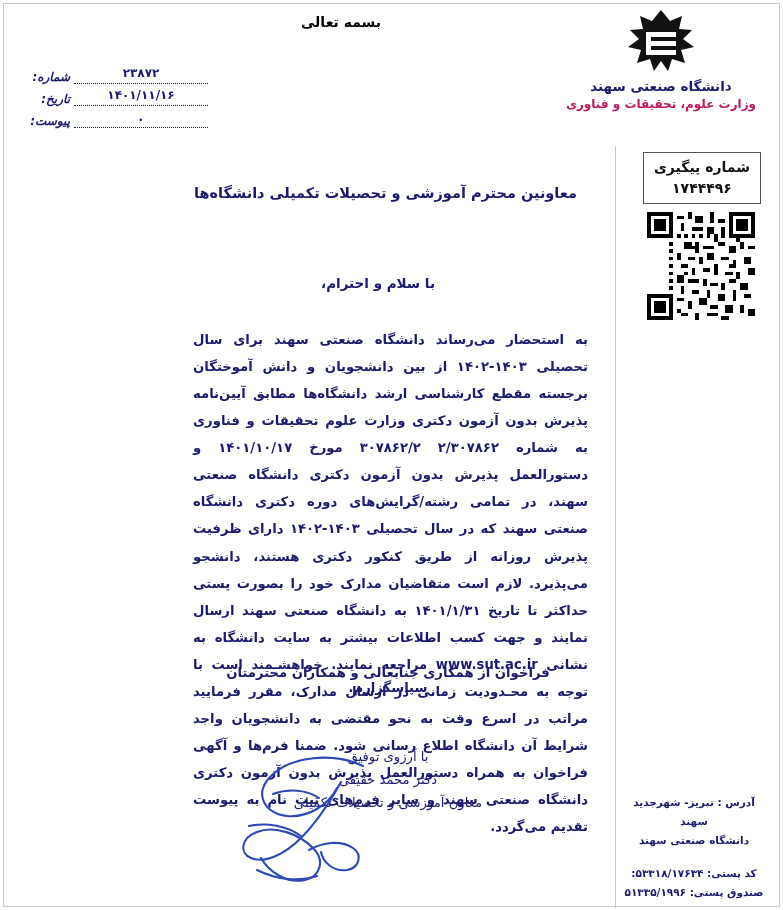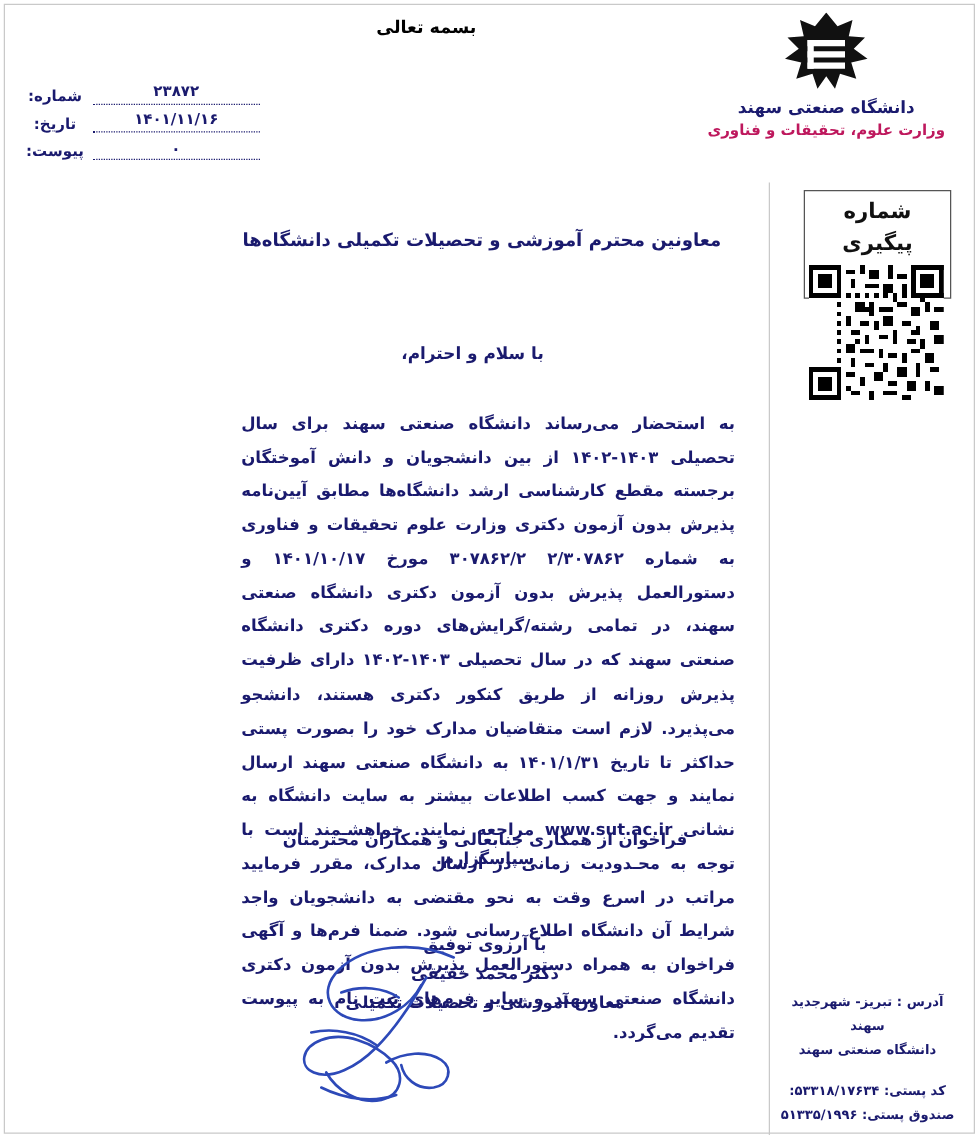--- a/index.html
+++ b/index.html
@@ -85,23 +85,24 @@
   }
   .meta-row {
     display: flex;
     align-items: flex-end;
     justify-content: flex-start;
     height: 22px;
     font-weight: bold;
   }
   .meta-label {
     width: 52px;
-    text-align: center;
+    text-align: right;
     white-space: nowrap;
     padding-right: 4px;
+    font-style: italic;
   }
   .meta-val {
     flex: 1;
     border-bottom: 1px dotted #1a1a6e;
     text-align: center;
     padding-bottom: 2px;
     letter-spacing: .5px;
     min-height: 15px;
   }
 
@@ -114,21 +115,21 @@
     height: 762px;
     background: #c9c9c9;
   }
   .tracking-box {
     position: absolute;
     right: 22px;
     top: 152px;
     width: 112px;
     border: 1px solid #555;
     text-align: center;
-    font-size: 17px;
+    font-size: 14px;
     color: #111;
     padding: 4px 2px 4px 2px;
     line-height: 1.5;
     font-weight: bold;
   }
   .qr {
     position: absolute;
     right: 28px;
     top: 212px;
     width: 108px;
@@ -204,21 +205,21 @@
   }
 
   
   .signature {
     position: absolute;
     top: 745px;
     right: 245px;
     width: 300px;
     text-align: center;
     font-size: 13.2px;
-    font-weight: bold;
+    font-weight: normal;
     color: #1a1a6e;
     line-height: 1.75;
     z-index: 2;
   }
   .sign-scribble {
     position: absolute;
     top: 730px;
     right: 360px;
     width: 210px;
     height: 165px;

